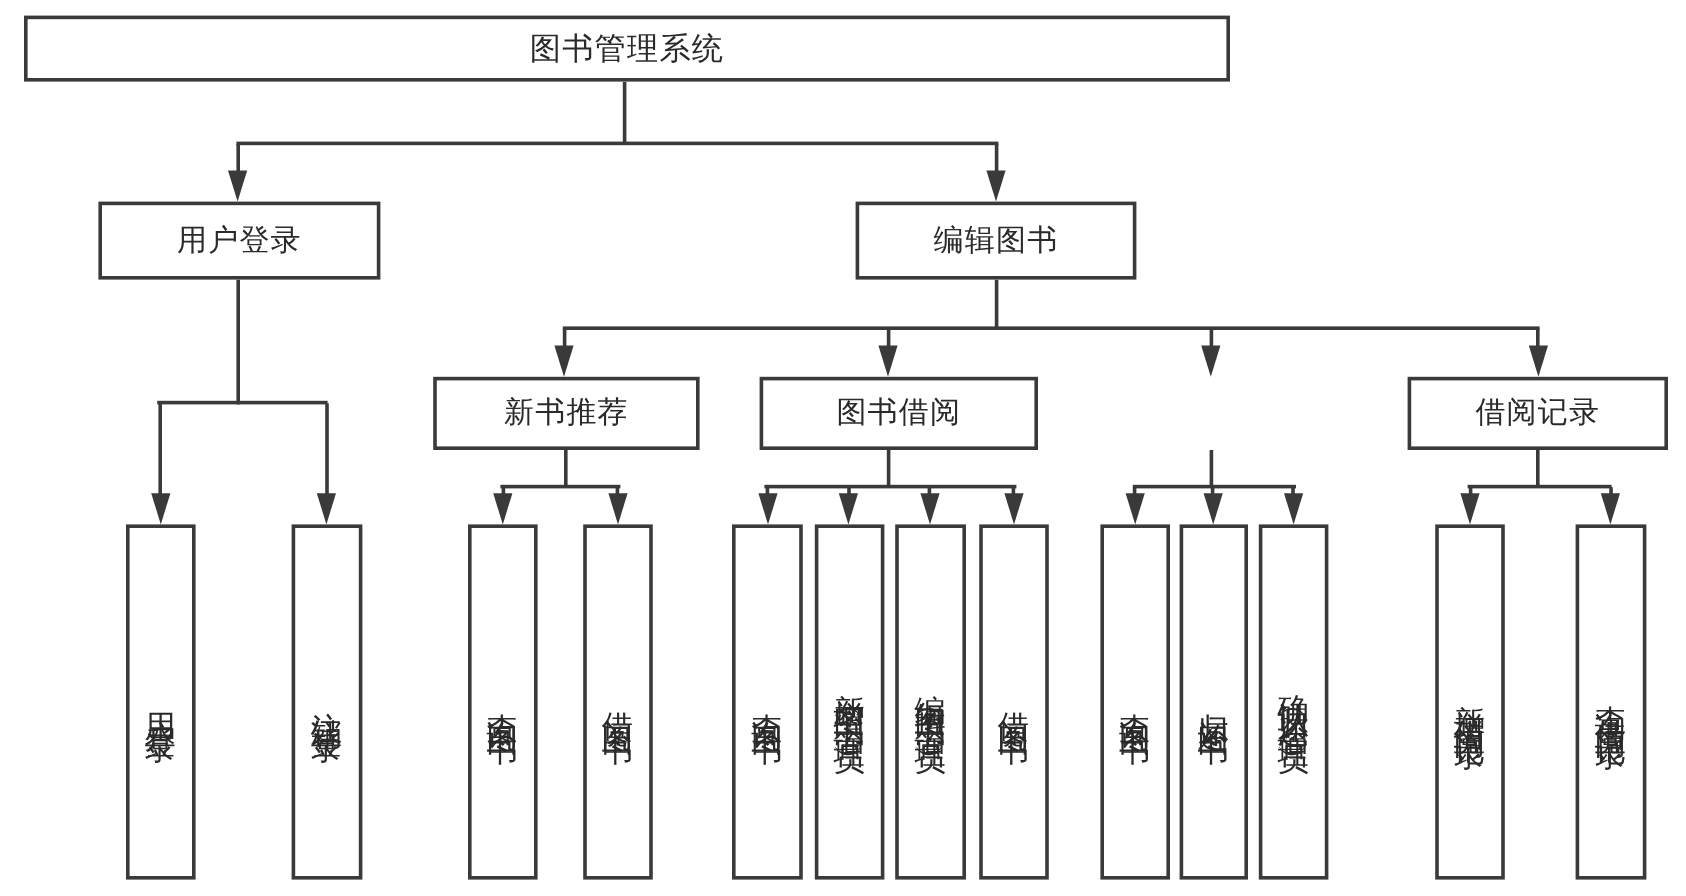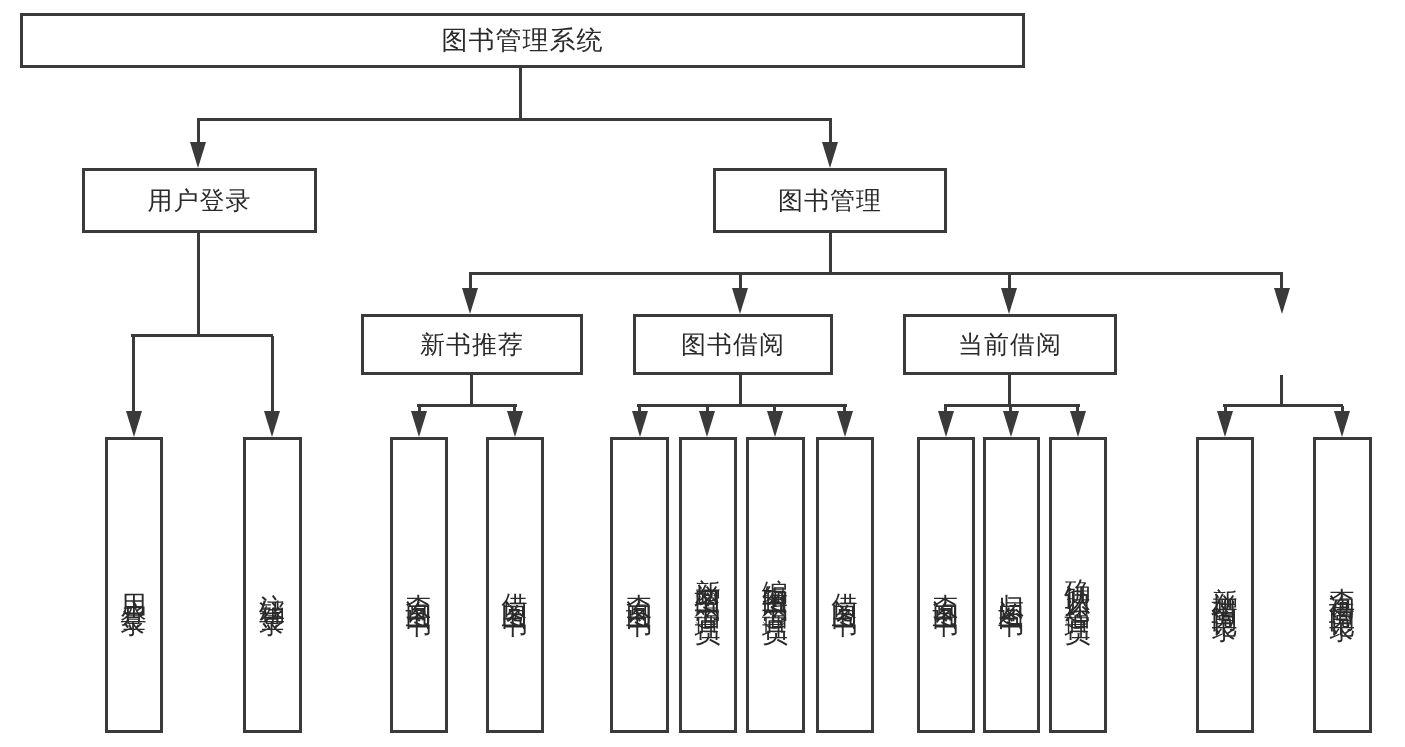--- a/index.html
+++ b/index.html
@@ -65,31 +65,31 @@
 <div class="stage">
 
   <div class="box" style="left:20px; top:13px; width:1005px; height:55px;">
     <span class="hlabel root-label">图书管理系统</span>
   </div>
 
   <div class="box" style="left:82px; top:168px; width:235px; height:65px;">
     <span class="hlabel">用户登录</span>
   </div>
   <div class="box" style="left:713px; top:168px; width:234px; height:65px;">
-    <span class="hlabel">图书管理</span>
+    <span class="hlabel">编辑图书</span>
   </div>
 
   <div class="box" style="left:361px; top:314px; width:222px; height:61px;">
     <span class="hlabel">新书推荐</span>
   </div>
-  <div class="box" style="left:633px; top:314px; width:200px; height:61px;">
+  <div class="box" style="left:633px; top:314px; width:232px; height:61px;">
     <span class="hlabel">图书借阅</span>
   </div>
-  <div class="box" style="left:903px; top:314px; width:214px; height:61px;">
-    <span class="hlabel">当前借阅</span>
+  <div class="box" style="left:1173px; top:314px; width:217px; height:61px;">
+    <span class="hlabel">借阅记录</span>
   </div>
 
   <div class="box" style="left:105px; top:437px; width:58px; height:296px;">
     <span class="vlabel">用户登录</span>
   </div>
   <div class="box" style="left:243px; top:437px; width:59px; height:296px;">
     <span class="vlabel">注销登录</span>
   </div>
 
   <div class="box" style="left:390px; top:437px; width:58px; height:296px;">

